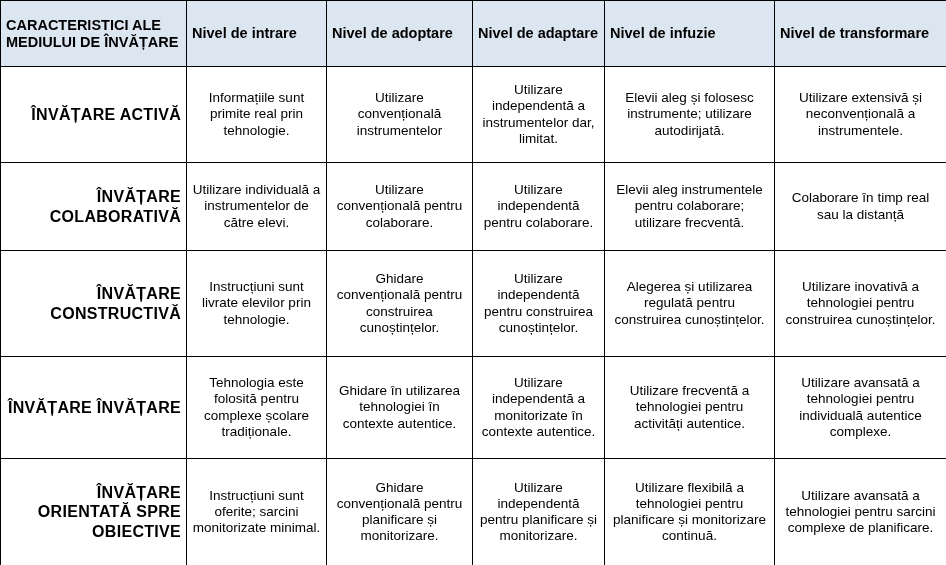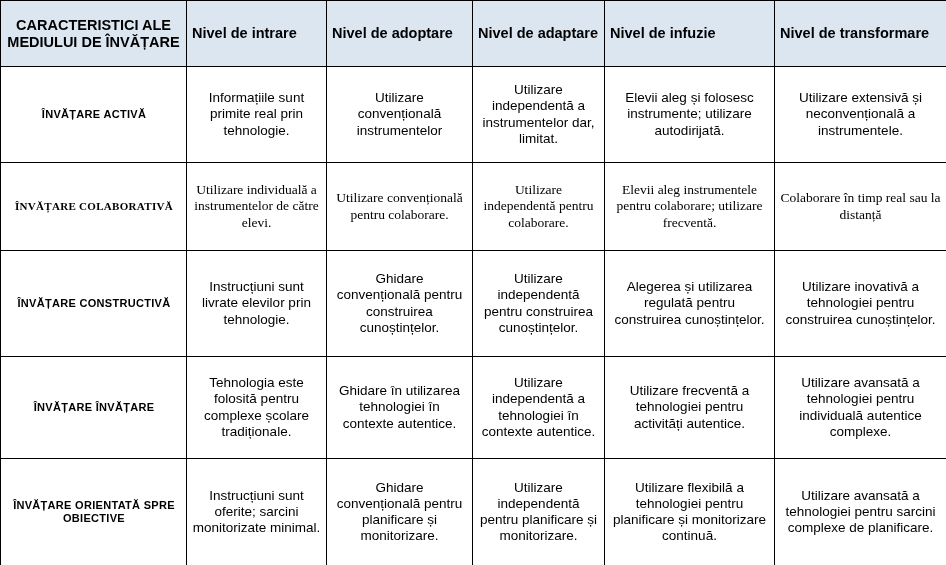--- a/index.html
+++ b/index.html
@@ -29,47 +29,47 @@
   }
   thead th {
     background: #dce6f1;
     font-weight: bold;
     font-size: 14.5px;
     line-height: 1.15;
     text-align: left;
     height: 66px;
   }
   thead th.col-head-first {
-    text-align: center;
+    text-align: left;
   }
   tbody th.row-head {
     font-weight: bold;
-    font-size: 11px;
+    font-size: 16px;
     line-height: 1.2;
-    text-align: center;
+    text-align: right;
     background: #ffffff;
     padding-left: 6px;
     letter-spacing: 0.3px;
   }
   tbody td.cell {
     text-align: center;
     font-size: 13.5px;
     line-height: 1.2;
     background: #ffffff;
   }
   
   col.c0 { width: 186px; }
   col.c1 { width: 140px; }
   col.c2 { width: 146px; }
   col.c3 { width: 132px; }
   col.c4 { width: 170px; }
   col.c5 { width: 172px; }
 
   tbody tr.r0 { height: 96px; }
-  tbody tr.r1 { height: 88px; font-family: Liberation Serif, serif; }
+  tbody tr.r1 { height: 88px; }
   tbody tr.r2 { height: 106px; }
   tbody tr.r3 { height: 102px; }
   tbody tr.r4 { height: 107px; }
 </style>
 </head>
 <body>
 
 <table class="matrix">
   <colgroup>
     <col class="c0">
@@ -111,21 +111,21 @@
       <td class="cell">Instrucțiuni sunt livrate elevilor prin tehnologie.</td>
       <td class="cell">Ghidare convențională pentru construirea cunoștințelor.</td>
       <td class="cell">Utilizare independentă pentru construirea cunoștințelor.</td>
       <td class="cell">Alegerea și utilizarea regulată pentru construirea cunoștințelor.</td>
       <td class="cell">Utilizare inovativă a tehnologiei pentru construirea cunoștințelor.</td>
     </tr>
     <tr class="r3">
       <th class="row-head">ÎNVĂȚARE ÎNVĂȚARE</th>
       <td class="cell">Tehnologia este folosită pentru complexe școlare tradiționale.</td>
       <td class="cell">Ghidare în utilizarea tehnologiei în contexte autentice.</td>
-      <td class="cell">Utilizare independentă a tehnologiei în contexte autentice.</td>
+      <td class="cell">Utilizare independentă a monitorizate în contexte autentice.</td>
       <td class="cell">Utilizare frecventă a tehnologiei pentru activități autentice.</td>
       <td class="cell">Utilizare avansată a tehnologiei pentru individuală autentice complexe.</td>
     </tr>
     <tr class="r4">
       <th class="row-head">ÎNVĂȚARE ORIENTATĂ SPRE OBIECTIVE</th>
       <td class="cell">Instrucțiuni sunt oferite; sarcini monitorizate minimal.</td>
       <td class="cell">Ghidare convențională pentru planificare și monitorizare.</td>
       <td class="cell">Utilizare independentă pentru planificare și monitorizare.</td>
       <td class="cell">Utilizare flexibilă a tehnologiei pentru planificare și monitorizare continuă.</td>
       <td class="cell">Utilizare avansată a tehnologiei pentru sarcini complexe de planificare.</td>

